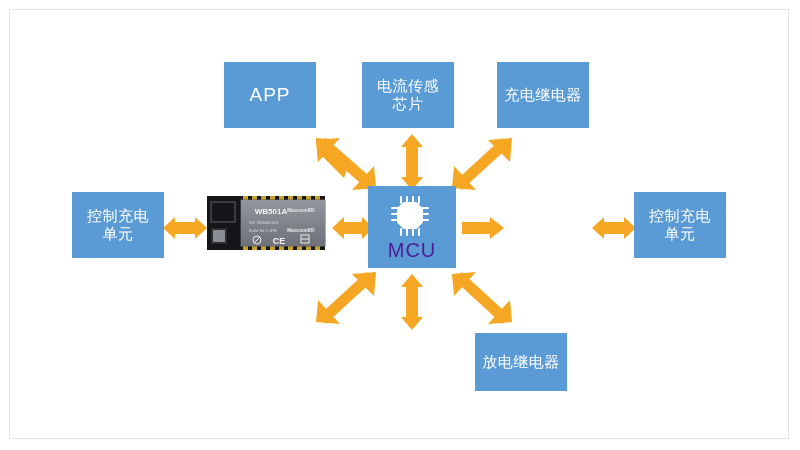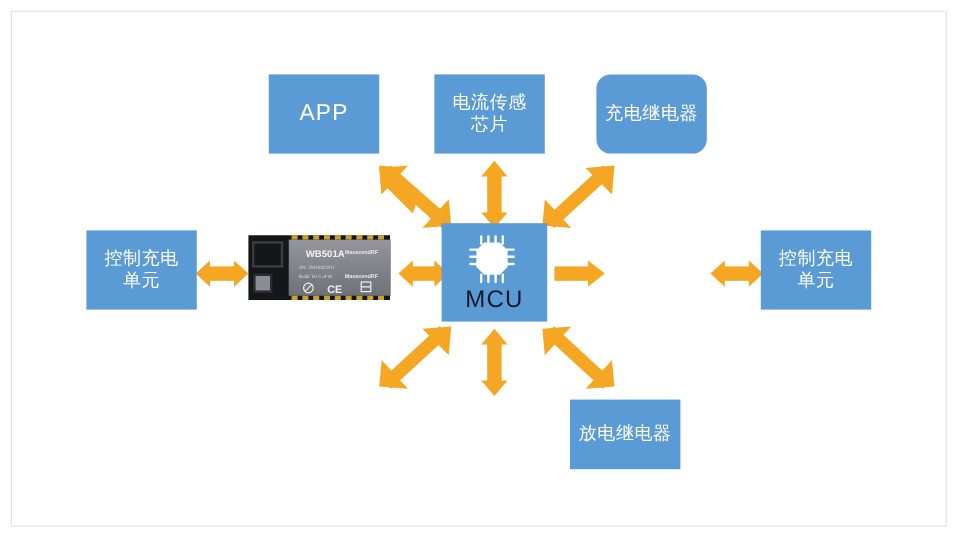--- a/index.html
+++ b/index.html
@@ -35,21 +35,21 @@
   .cjk-wrap{font-size:15px;}
   .latin{font-size:19px;letter-spacing:1px;}
   
   #mcu{
     position:absolute;
     background:#5b9bd5;
     display:flex;
     flex-direction:column;
     align-items:center;
     justify-content:center;
-    color:#0f172a;
+    color:#4c1d95;
     box-sizing:border-box;
   }
   #mcu .chip{width:46px;height:44px;margin-bottom:2px;}
   #mcu .mcu-text{font-size:20px;letter-spacing:1px;line-height:1;}
   
   .arrow{position:absolute;}
   .arrow svg{display:block;overflow:visible;}
   
   #module{
     position:absolute;
@@ -164,21 +164,21 @@
   </div>
 
   <div class="node" id="node-app" style="left:224px;top:62px;width:92px;height:66px;">
     <span class="label latin">APP</span>
   </div>
 
   <div class="node" id="node-current-sense" style="left:362px;top:62px;width:92px;height:66px;">
     <span class="label cjk-wrap" style="max-width:72px;">电流传感芯片</span>
   </div>
 
-  <div class="node" id="node-charge-relay" style="left:497px;top:62px;width:92px;height:66px;border-radius:12px;">
+  <div class="node" id="node-charge-relay" style="left:497px;top:62px;width:92px;height:66px;">
     <span class="label cjk">充电继电器</span>
   </div>
 
   <div class="node" id="node-charge-control-left" style="left:72px;top:192px;width:92px;height:66px;">
     <span class="label cjk-wrap" style="max-width:72px;">控制充电单元</span>
   </div>
 
 
   <div class="node" id="node-charge-control-right" style="left:634px;top:192px;width:92px;height:66px;">
     <span class="label cjk-wrap" style="max-width:72px;">控制充电单元</span>

